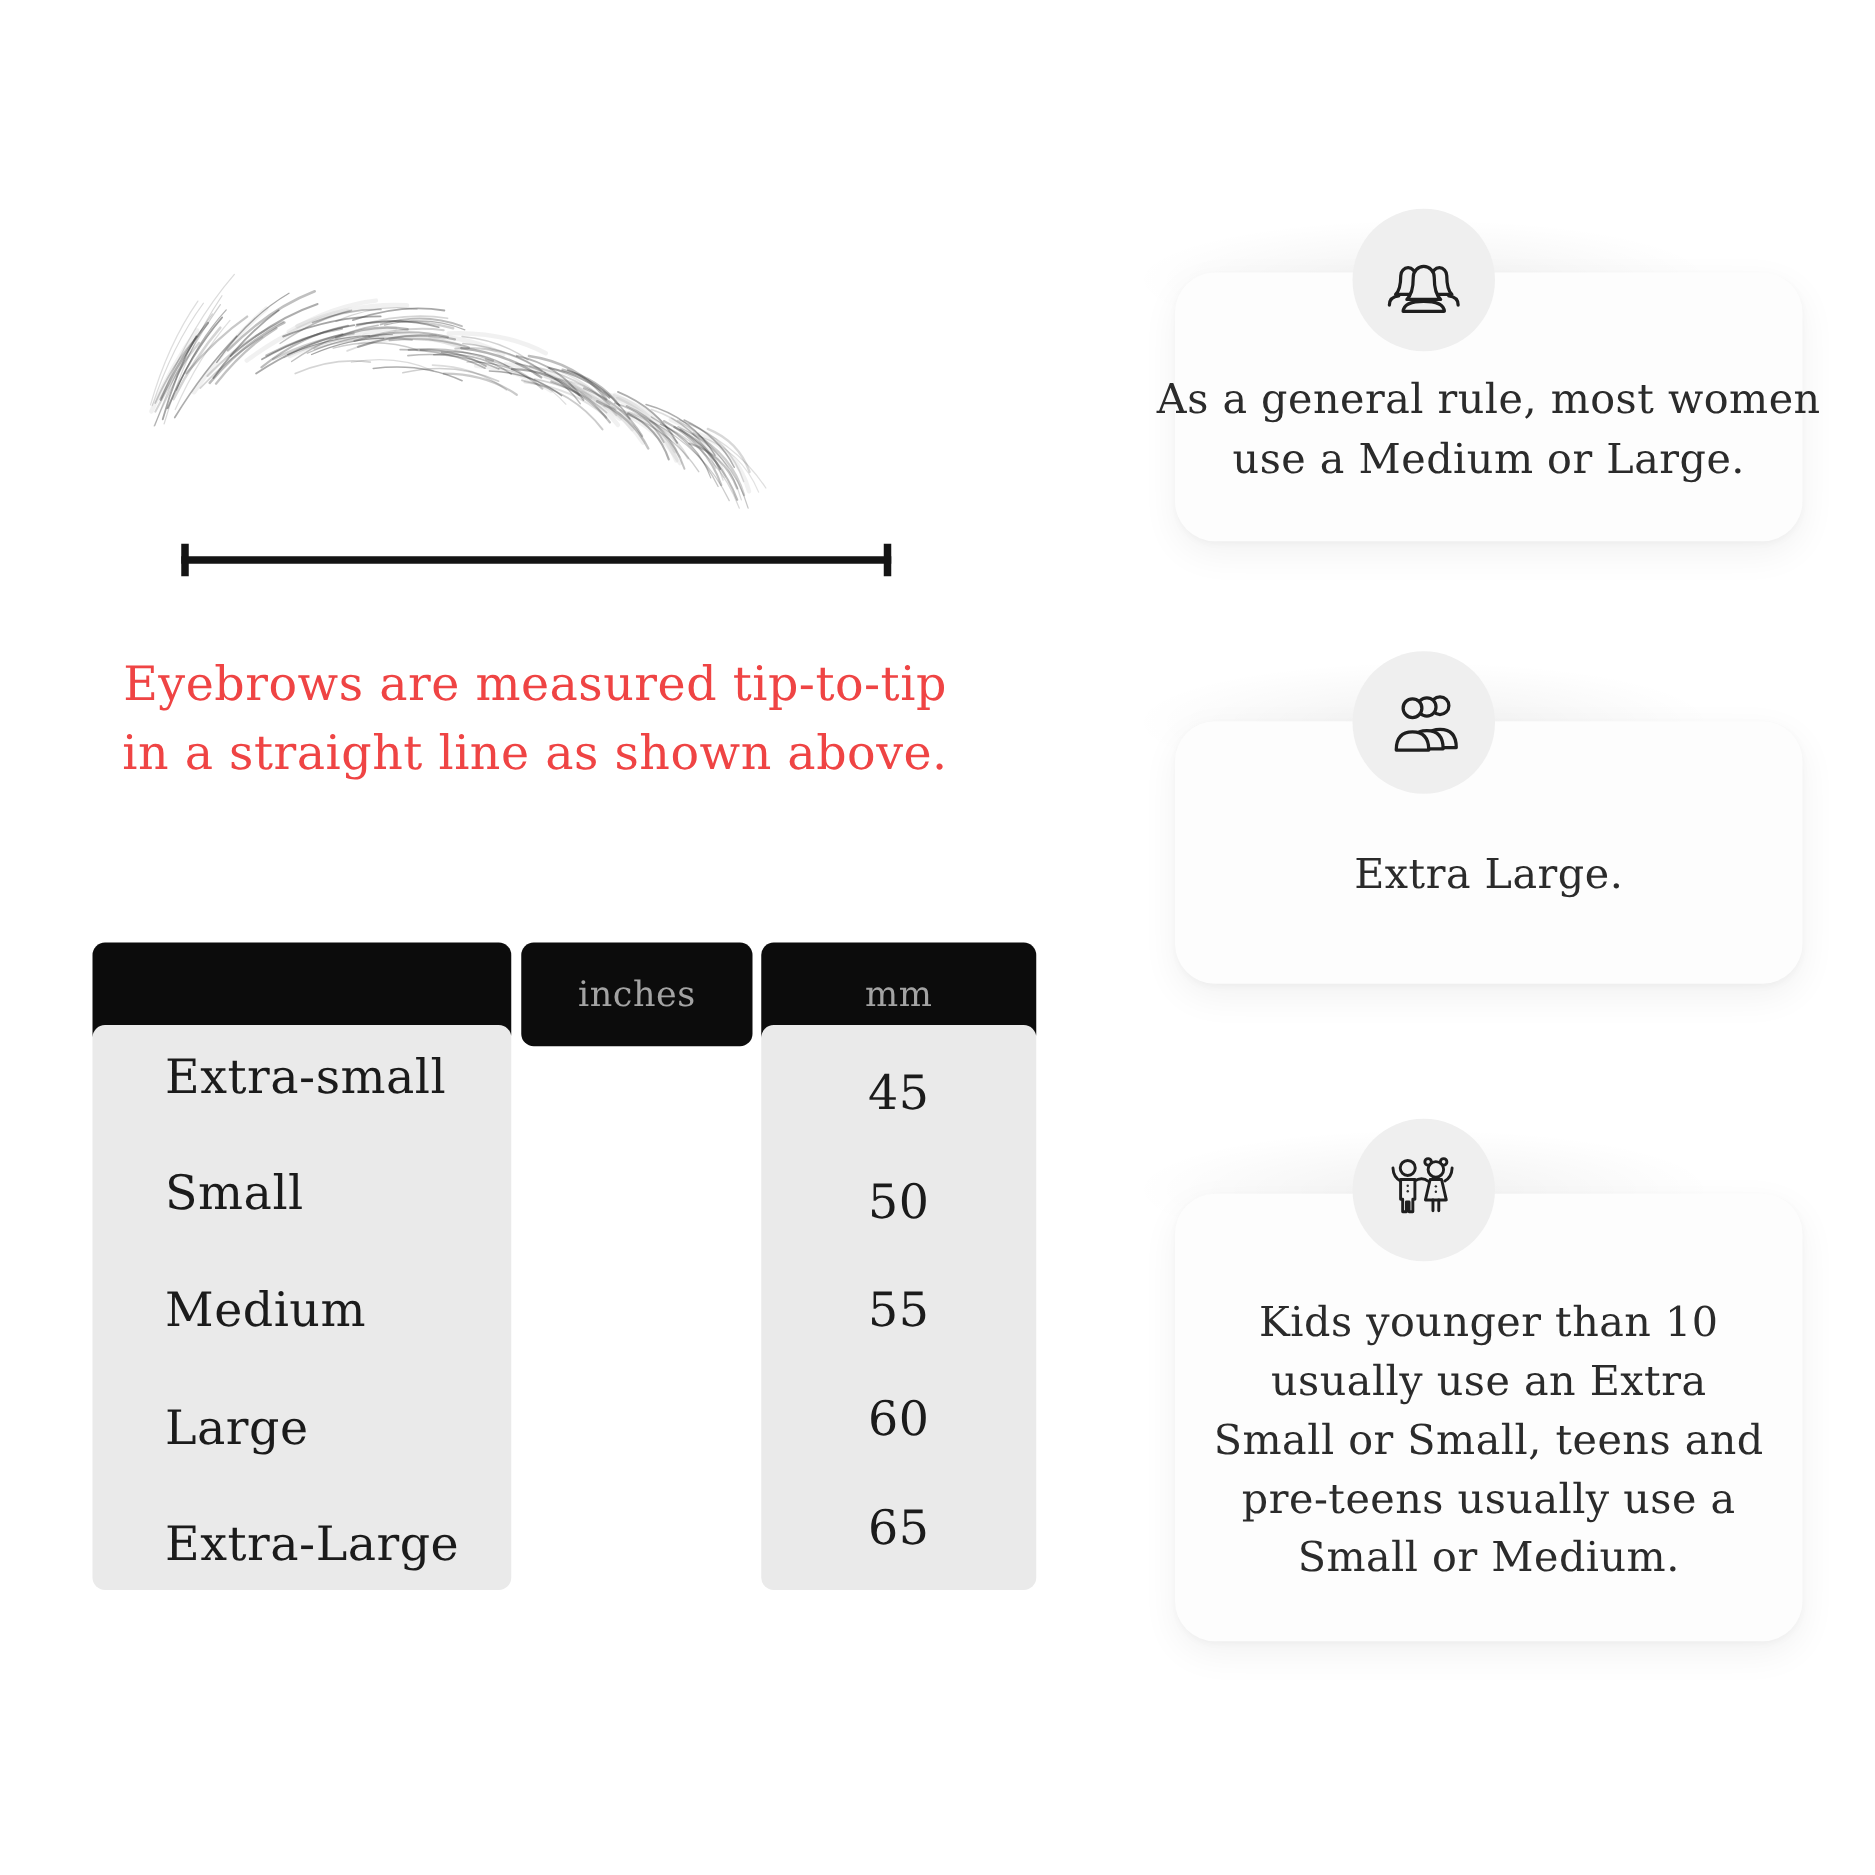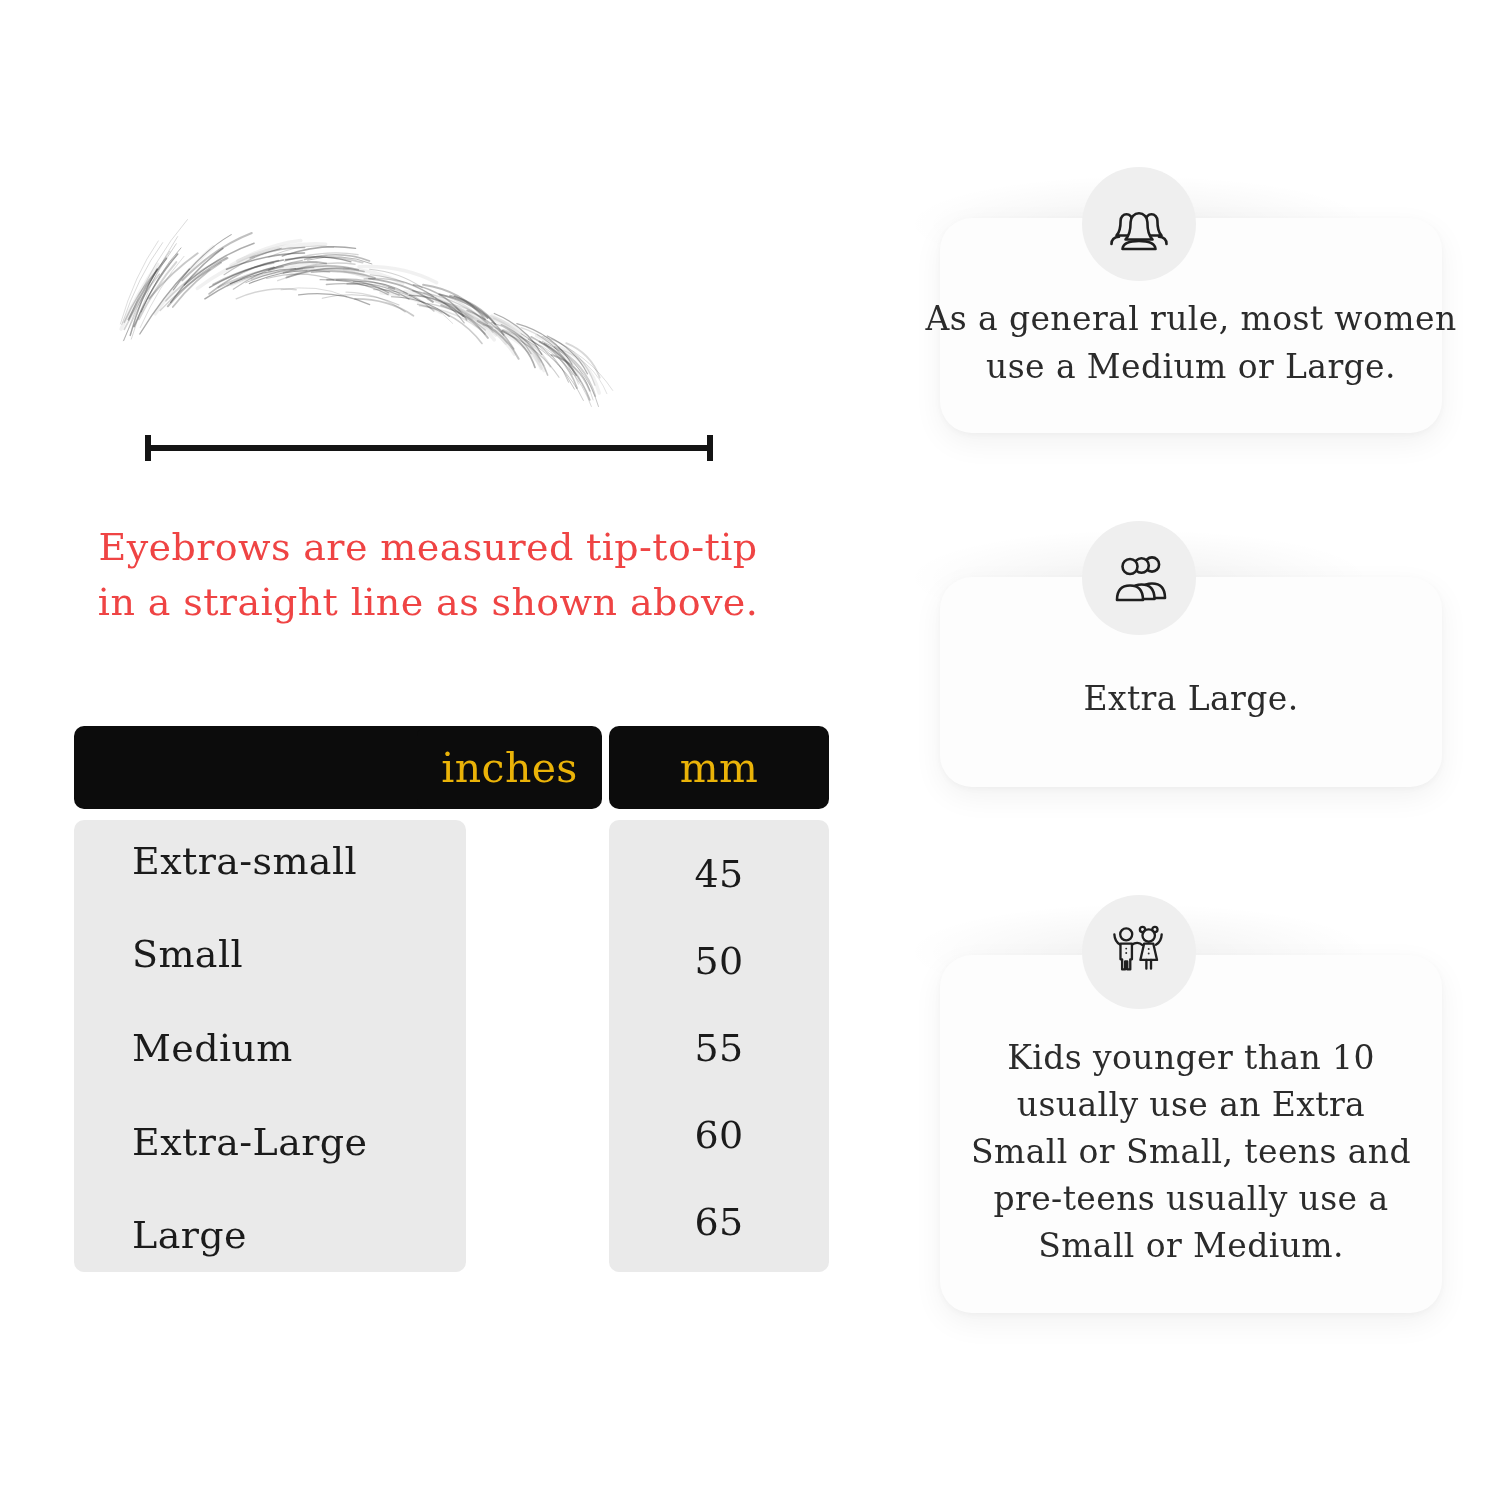--- a/index.html
+++ b/index.html
@@ -18,27 +18,27 @@
   .measure-line .bar { position:absolute; left:0; top:10px; width:100%; height:6px; background:#141414; }
   .measure-line .cap { position:absolute; top:0; width:6px; height:26px; background:#141414; }
   .measure-line .cap.left { left:0; }
   .measure-line .cap.right { right:0; }
   .caption { left:75px; top:520px; width:706px; text-align:center;
     font-size:38px; line-height:55px; letter-spacing:0.4px; color:#ef4444; }
   .caption div { white-space:nowrap; }
 
   
   .tcol { position:absolute; border-radius:10px; }
-  .thead { top:726px; height:83px; background:#0c0c0c; color:#eab308;
+  .thead { top:754px; height:83px; background:#0c0c0c; color:#a3a3a3;
     display:flex; align-items:center; justify-content:center;
-    font-size:41px; letter-spacing:0.4px; }
+    font-size:28px; letter-spacing:0.4px; }
   .tbody { top:820px; height:452px; background:#eaeaea;
     display:flex; flex-direction:column; justify-content:space-around;
     padding:10px 0 6px 0; font-size:38px; color:#1b1b1b; letter-spacing:0.4px; }
-  .c1 { left:74px;  width:392px;gap:32px; }
+  .c1 { left:74px;  width:335px;gap:32px; }
   .c2 { left:417px; width:185px; }
   .c3 { left:609px; width:220px; }
   .tbody .cell { display:flex; align-items:center; justify-content:center; white-space:nowrap; }
   .tbody.labels .cell { justify-content:flex-start; padding-left:58px; }
 
   
   .band { position:absolute; left:829px; width:620px; height:130px; z-index:1;
     background:radial-gradient(ellipse closest-side, rgba(0,0,0,0.05), rgba(0,0,0,0) 75%); }
   .card { position:absolute; left:940px; width:502px; background:#fdfdfd; z-index:2;
     border-radius:32px;
@@ -212,22 +212,22 @@
   </div>
 
   <div class="tcol thead c1"></div>
   <div class="tcol thead c2">inches</div>
   <div class="tcol thead c3">mm</div>
 
   <div class="tcol tbody labels c1">
     <div class="cell">Extra-small</div>
     <div class="cell">Small</div>
     <div class="cell">Medium</div>
+    <div class="cell">Large</div>
     <div class="cell">Extra-Large</div>
-    <div class="cell">Large</div>
   </div>
   <div class="tcol tbody c3">
     <div class="cell">45</div>
     <div class="cell">50</div>
     <div class="cell">55</div>
     <div class="cell">60</div>
     <div class="cell">65</div>
   </div>
 
   <div class="band" style="top:159px"></div>

